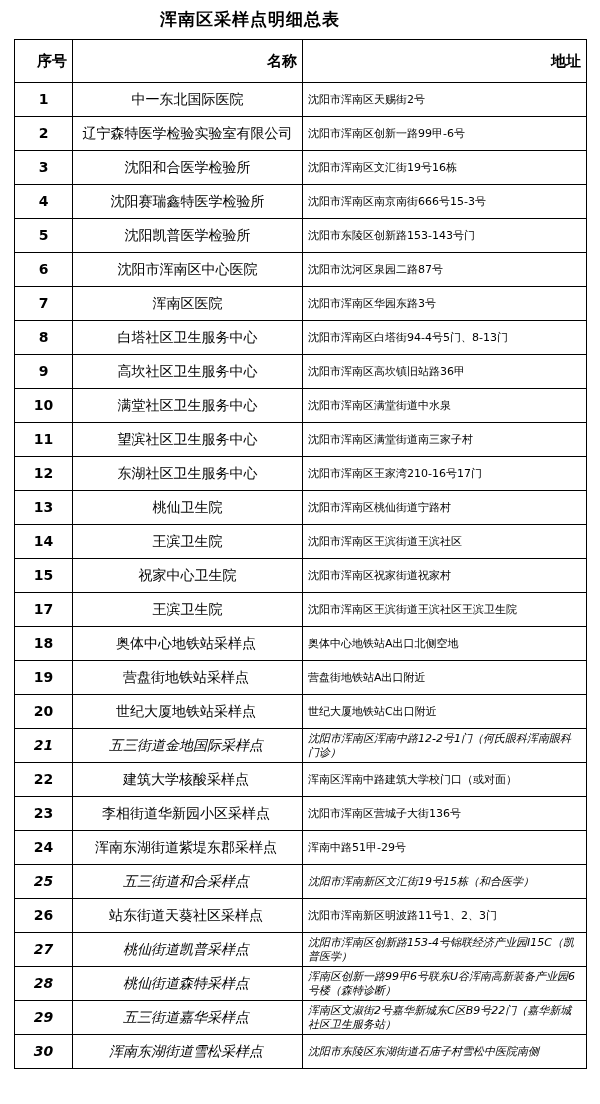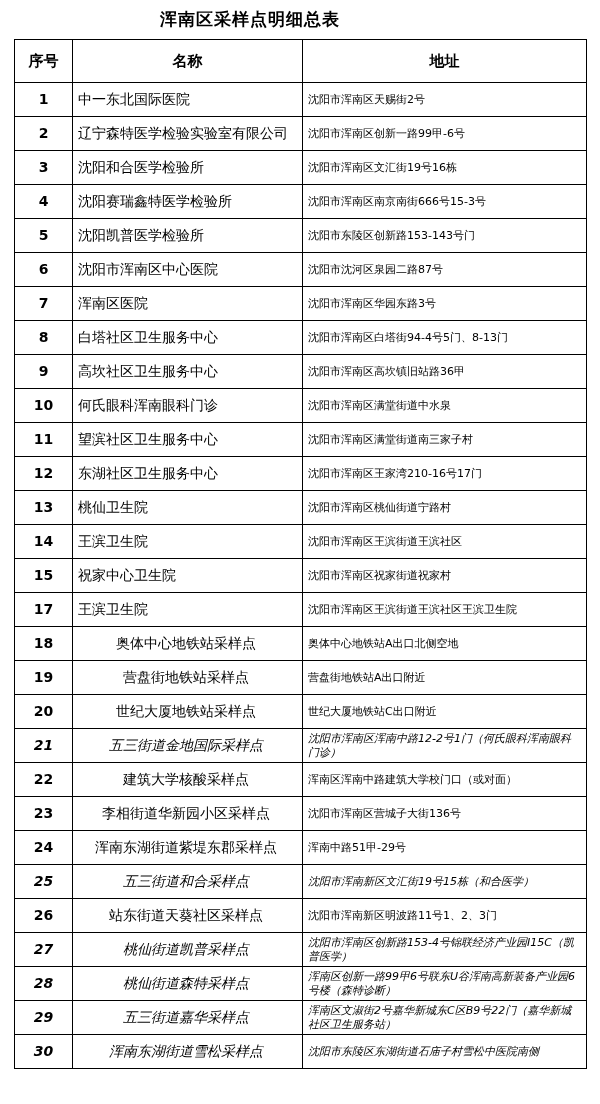--- a/index.html
+++ b/index.html
@@ -38,32 +38,32 @@
     border: 1px solid #000000;
     padding: 3px 5px;
     vertical-align: middle;
     line-height: 1.22;
   }
   col.c-index { width: 58px; }
   col.c-name  { width: 230px; }
   col.c-addr  { width: 284px; }
 
   th.head {
-    text-align: center;
+    text-align: right;
     font-size: 15px;
     font-weight: bold;
     height: 36px;
   }
   td.idx {
     text-align: center;
     font-weight: bold;
     font-size: 14px;
   }
   td.name {
-    text-align: left;
+    text-align: center;
     font-size: 14px;
     padding-left: 8px;
   }
   td.name.center {
     text-align: center;
     padding-left: 2px;
   }
   td.addr {
     text-align: left;
     font-size: 11px;
@@ -132,21 +132,21 @@
         <td class="name">白塔社区卫生服务中心</td>
         <td class="addr">沈阳市浑南区白塔街94-4号5门、8-13门</td>
       </tr>
       <tr class="r1">
         <td class="idx">9</td>
         <td class="name">高坎社区卫生服务中心</td>
         <td class="addr">沈阳市浑南区高坎镇旧站路36甲</td>
       </tr>
       <tr class="r1">
         <td class="idx">10</td>
-        <td class="name">何氏眼科浑南眼科门诊</td>
+        <td class="name">满堂社区卫生服务中心</td>
         <td class="addr">沈阳市浑南区满堂街道中水泉</td>
       </tr>
       <tr class="r1">
         <td class="idx">11</td>
         <td class="name">望滨社区卫生服务中心</td>
         <td class="addr">沈阳市浑南区满堂街道南三家子村</td>
       </tr>
       <tr class="r1">
         <td class="idx">12</td>
         <td class="name">东湖社区卫生服务中心</td>

